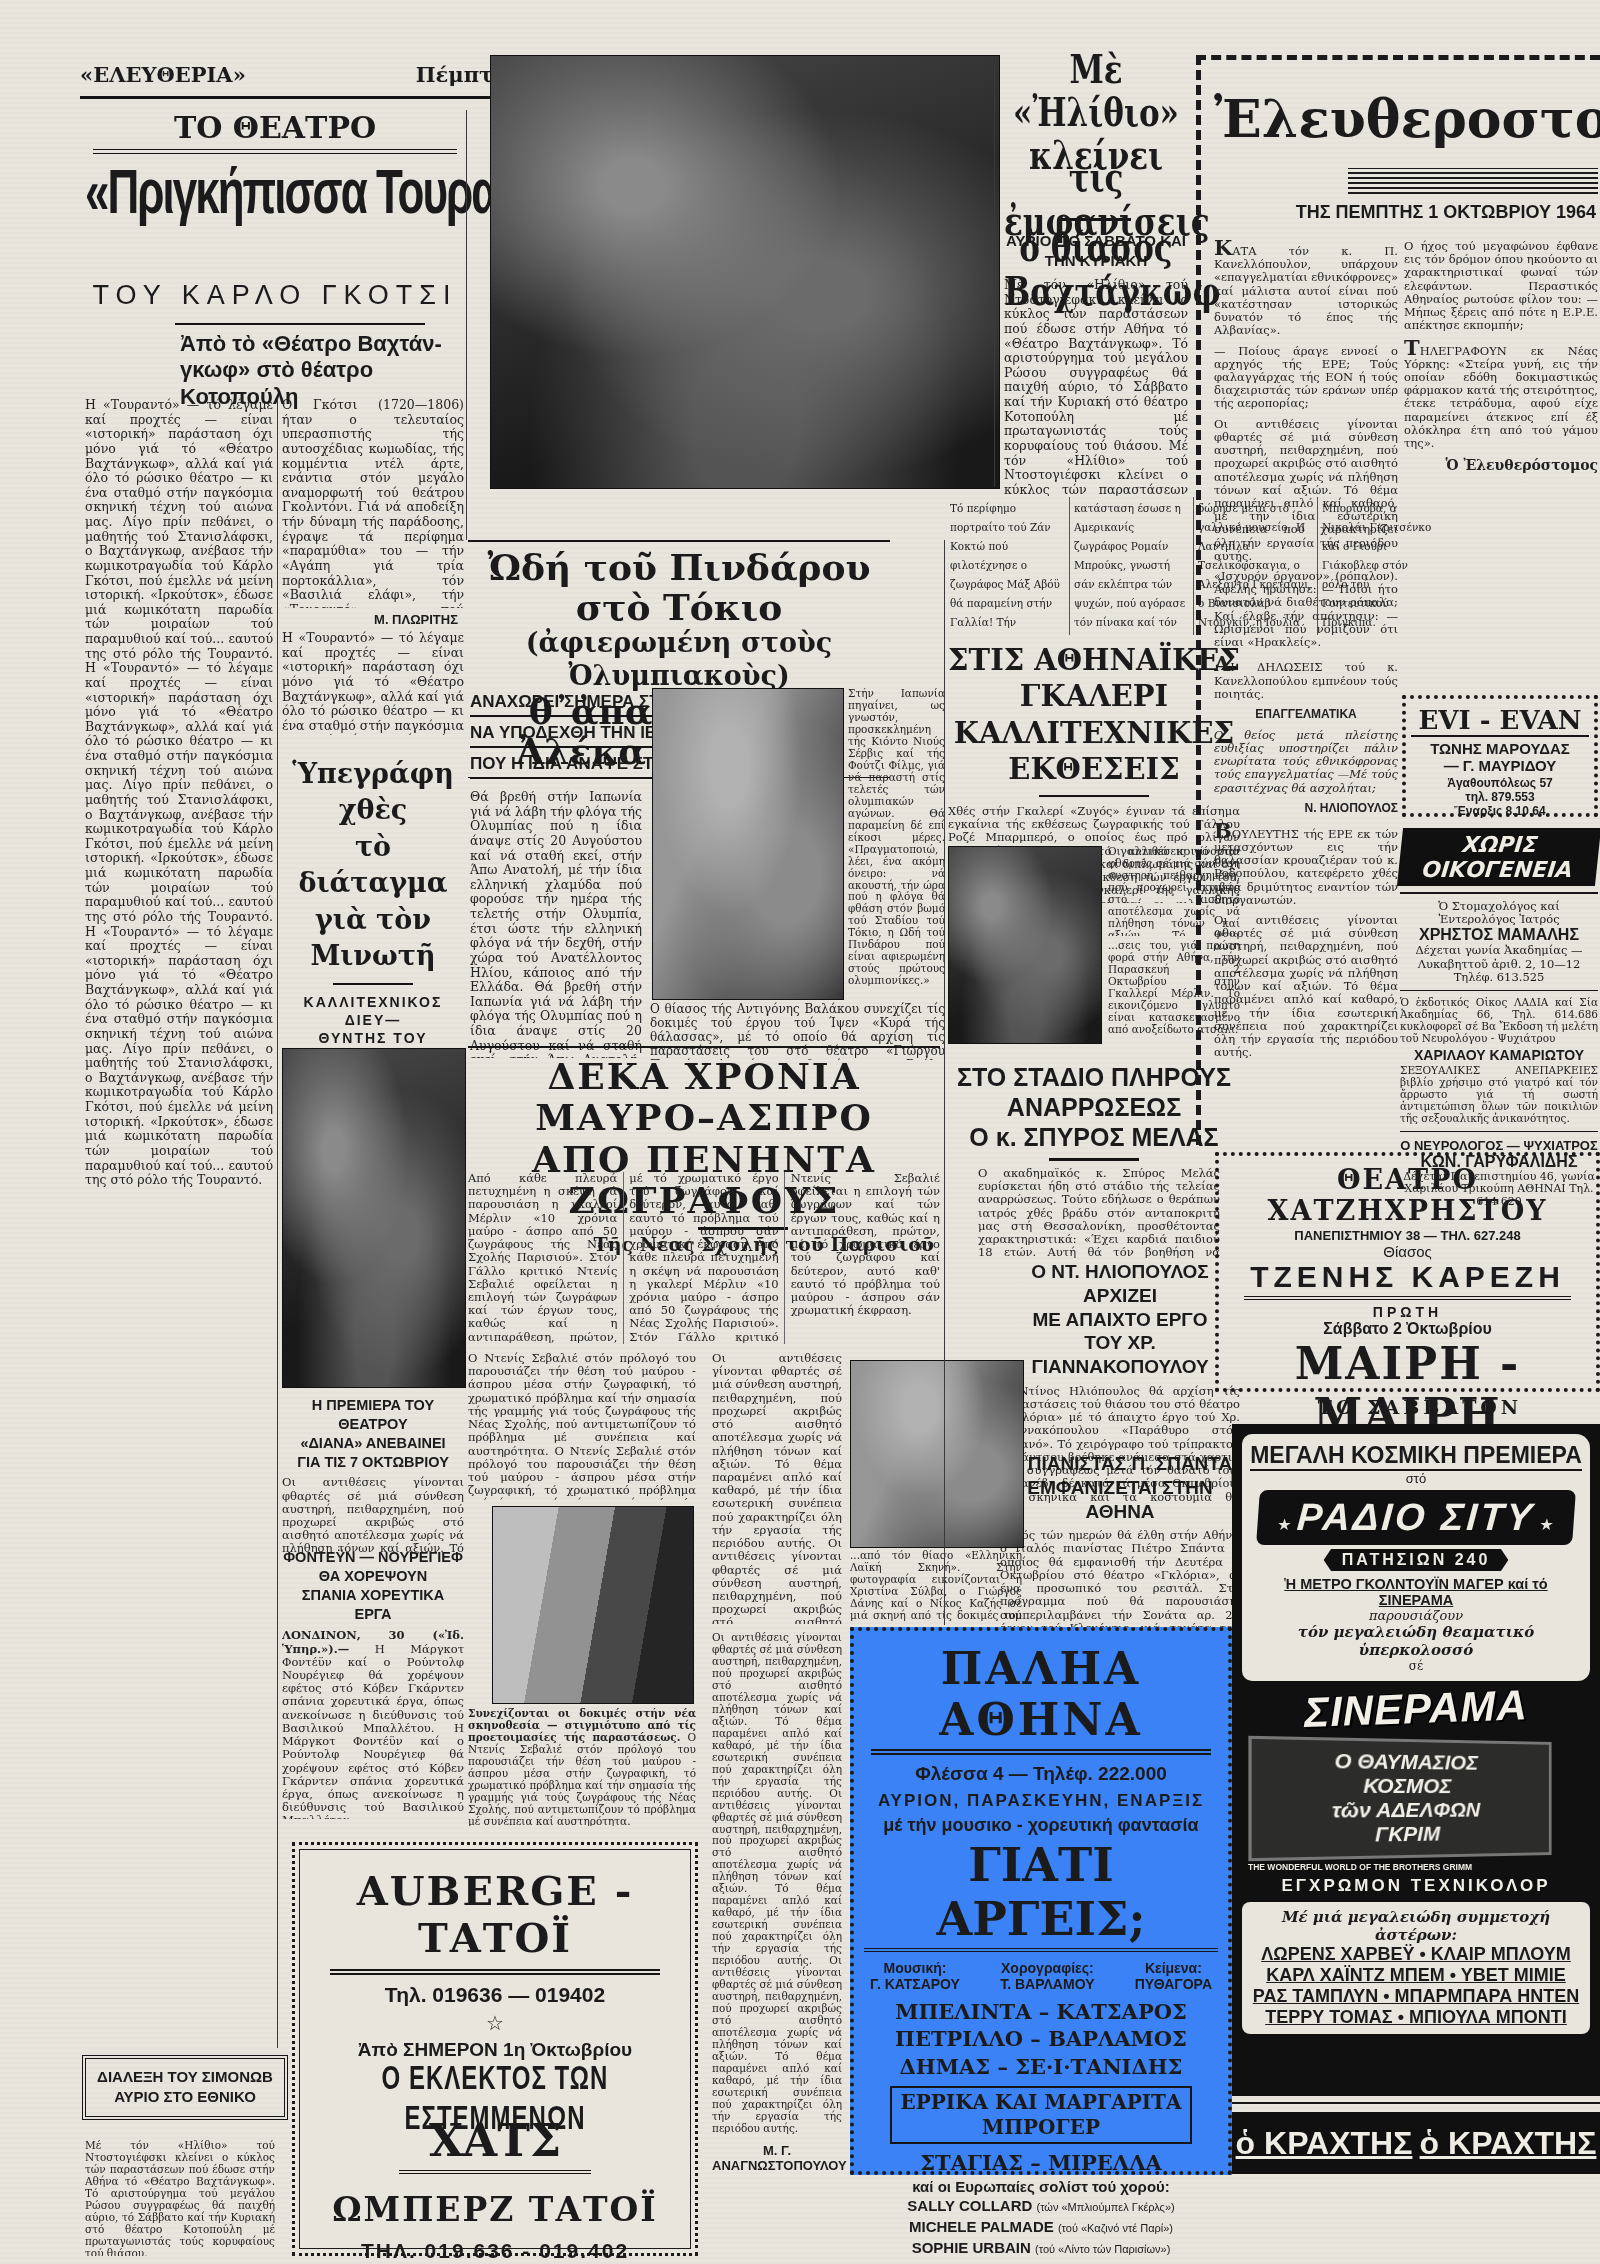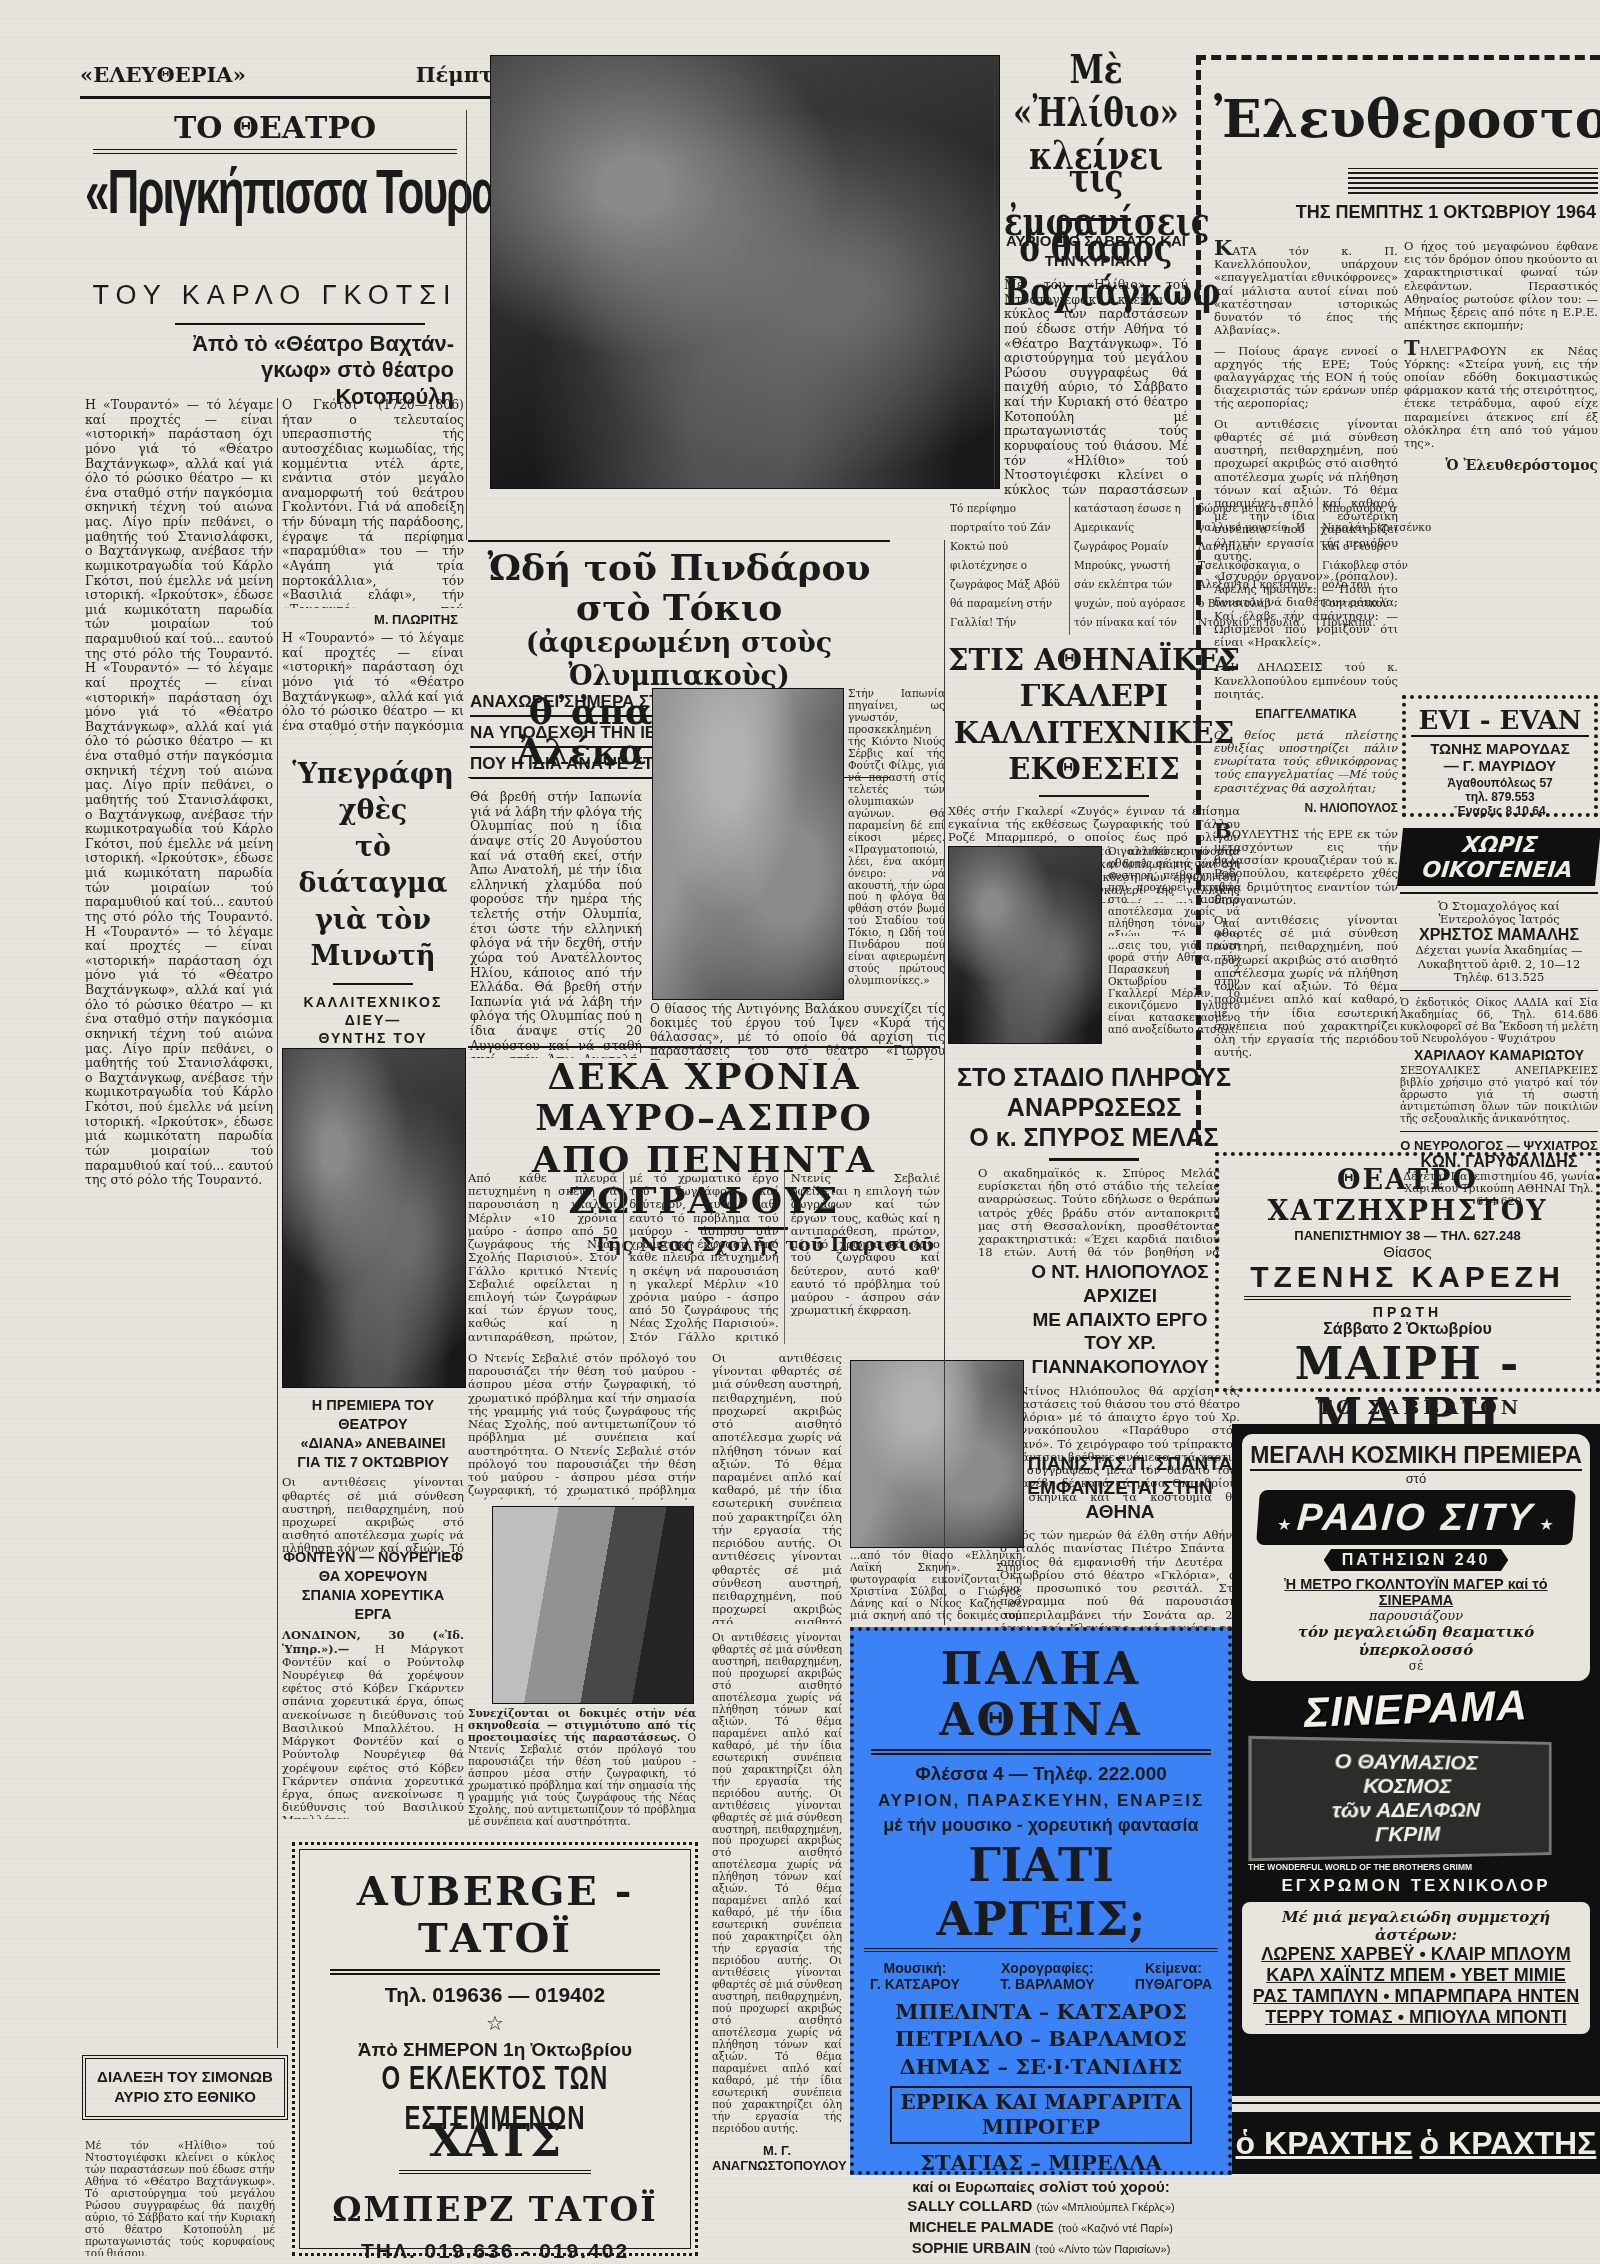--- a/index.html
+++ b/index.html
@@ -61,21 +61,21 @@
   </div>
 
   <div class="abs ctr" style="left:85px;top:110px;width:380px;">
     <div class="ser b" style="font-size:30px;">ΤΟ ΘΕΑΤΡΟ</div>
     <div class="rule2" style="margin:4px 8px;"></div>
     <div style="height:96px;overflow:visible;margin-top:14px;">
       <span class="cond sans b" style="font-size:44px;letter-spacing:-2px;white-space:nowrap;">«Πριγκήπισσα Τουραντό»</span>
     </div>
     <div class="sans" style="font-size:27px;letter-spacing:7px;margin-top:16px;">ΤΟΥ ΚΑΡΛΟ ΓΚΟΤΣΙ</div>
     <div style="margin:12px 0 0 90px;border-top:2px solid #151515;width:250px;"></div>
-    <div class="sans b" style="font-size:22px;text-align:right;margin:6px 11px 0 95px;line-height:1.2;">
+    <div class="sans b" style="font-size:22px;text-align:left;margin:6px 11px 0 95px;line-height:1.2;">
       <div>Ἀπὸ τὸ «Θέατρο Βαχτάν-</div>
       <div>γκωφ» στὸ θέατρο Κοτοπούλη</div>
     </div>
   </div>
 
   <div class="abs txt" style="left:85px;top:398px;width:188px;height:1652px;">Η «Τουραντό» — τό λέγαμε καί προχτές — είναι «ιστορική» παράσταση όχι μόνο γιά τό «Θέατρο Βαχτάνγκωφ», αλλά καί γιά όλο τό ρώσικο θέατρο — κι ένα σταθμό στήν παγκόσμια σκηνική τέχνη τού αιώνα μας. Λίγο πρίν πεθάνει, ο μαθητής τού Στανισλάφσκι, ο Βαχτάνγκωφ, ανέβασε τήν κωμικοτραγωδία τού Κάρλο Γκότσι, πού έμελλε νά μείνη ιστορική. «Ιρκούτσκ», έδωσε μιά κωμικότατη παρωδία τών μοιραίων τού παραμυθιού καί τού... εαυτού της στό ρόλο τής Τουραντό. Η «Τουραντό» — τό λέγαμε καί προχτές — είναι «ιστορική» παράσταση όχι μόνο γιά τό «Θέατρο Βαχτάνγκωφ», αλλά καί γιά όλο τό ρώσικο θέατρο — κι ένα σταθμό στήν παγκόσμια σκηνική τέχνη τού αιώνα μας. Λίγο πρίν πεθάνει, ο μαθητής τού Στανισλάφσκι, ο Βαχτάνγκωφ, ανέβασε τήν κωμικοτραγωδία τού Κάρλο Γκότσι, πού έμελλε νά μείνη ιστορική. «Ιρκούτσκ», έδωσε μιά κωμικότατη παρωδία τών μοιραίων τού παραμυθιού καί τού... εαυτού της στό ρόλο τής Τουραντό. Η «Τουραντό» — τό λέγαμε καί προχτές — είναι «ιστορική» παράσταση όχι μόνο γιά τό «Θέατρο Βαχτάνγκωφ», αλλά καί γιά όλο τό ρώσικο θέατρο — κι ένα σταθμό στήν παγκόσμια σκηνική τέχνη τού αιώνα μας. Λίγο πρίν πεθάνει, ο μαθητής τού Στανισλάφσκι, ο Βαχτάνγκωφ, ανέβασε τήν κωμικοτραγωδία τού Κάρλο Γκότσι, πού έμελλε νά μείνη ιστορική. «Ιρκούτσκ», έδωσε μιά κωμικότατη παρωδία τών μοιραίων τού παραμυθιού καί τού... εαυτού της στό ρόλο τής Τουραντό.</div>
   <div class="abs" style="left:282px;top:398px;width:182px;height:352px;">
     <div class="txt" style="height:210px;">Ο Γκότσι (1720—1806) ήταν ο τελευταίος υπερασπιστής τής αυτοσχέδιας κωμωδίας, τής κομμέντια ντέλ άρτε, ενάντια στόν μεγάλο αναμορφωτή τού θεάτρου Γκολντόνι. Γιά νά αποδείξη τήν δύναμη τής παράδοσης, έγραψε τά περίφημα «παραμύθια» του — τήν «Αγάπη γιά τρία πορτοκάλλια», τόν «Βασιλιά ελάφι», τήν «Τουραντό» — πού γνώρισαν θριαμβευτική επιτυχία στήν εποχή τους.</div>
     <div class="rt b sans" style="font-size:13px;margin:4px 6px 4px 0;">Μ. ΠΛΩΡΙΤΗΣ</div>
     <div class="txt" style="height:104px;">Η «Τουραντό» — τό λέγαμε καί προχτές — είναι «ιστορική» παράσταση όχι μόνο γιά τό «Θέατρο Βαχτάνγκωφ», αλλά καί γιά όλο τό ρώσικο θέατρο — κι ένα σταθμό στήν παγκόσμια σκηνική τέχνη τού αιώνα μας. Λίγο πρίν πεθάνει, ο μαθητής τού Στανισλάφσκι, ο Βαχτάνγκωφ, ανέβασε τήν κωμικοτραγωδία τού Κάρλο Γκότσι, πού έμελλε νά μείνη ιστορική. «Ιρκούτσκ», έδωσε μιά κωμικότατη παρωδία τών μοιραίων τού παραμυθιού καί τού... εαυτού της στό ρόλο τής Τουραντό.</div>

